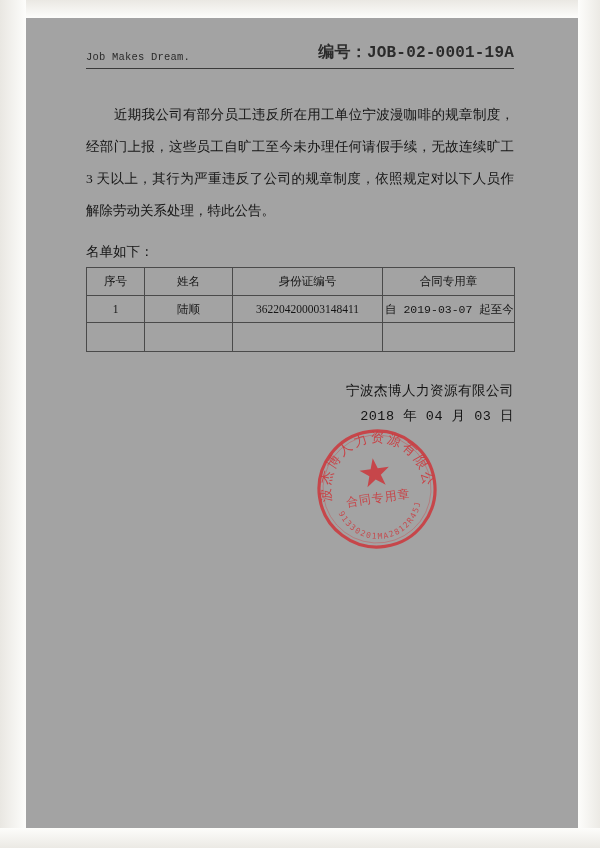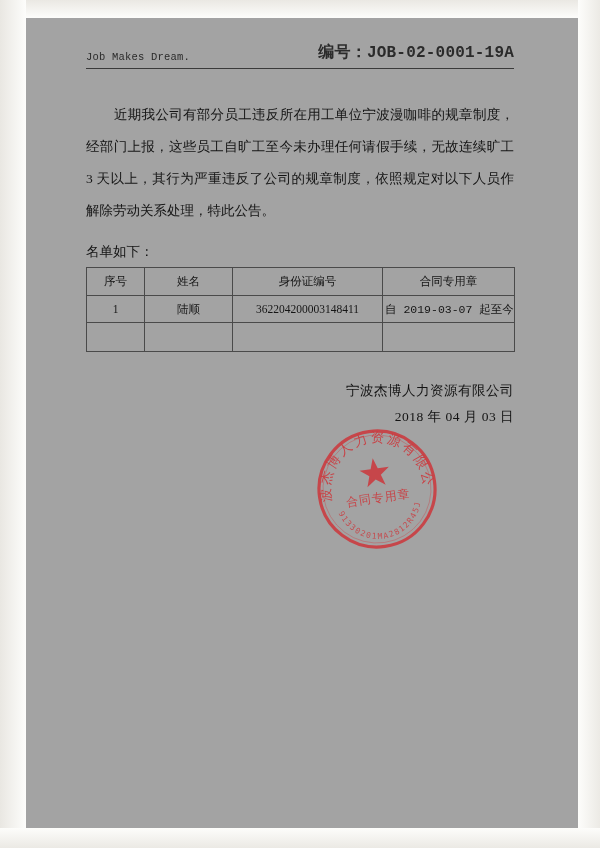--- a/index.html
+++ b/index.html
@@ -145,21 +145,21 @@
   .sign-block {
     margin-top: 26px;
     text-align: right;
     font-size: 13.5px;
     line-height: 26px;
     color: #141414;
     position: relative;
     z-index: 1;
   }
   .sign-company { letter-spacing: 0.5px; }
-  .sign-date { letter-spacing: 0.5px; }
+  .sign-date { letter-spacing: 0.5px; font-family: Liberation Mono, monospace; }
 
   
   .seal {
     position: absolute;
     left: 312px;
     top: 424px;
     width: 130px;
     height: 130px;
     pointer-events: none;
     z-index: 3;

